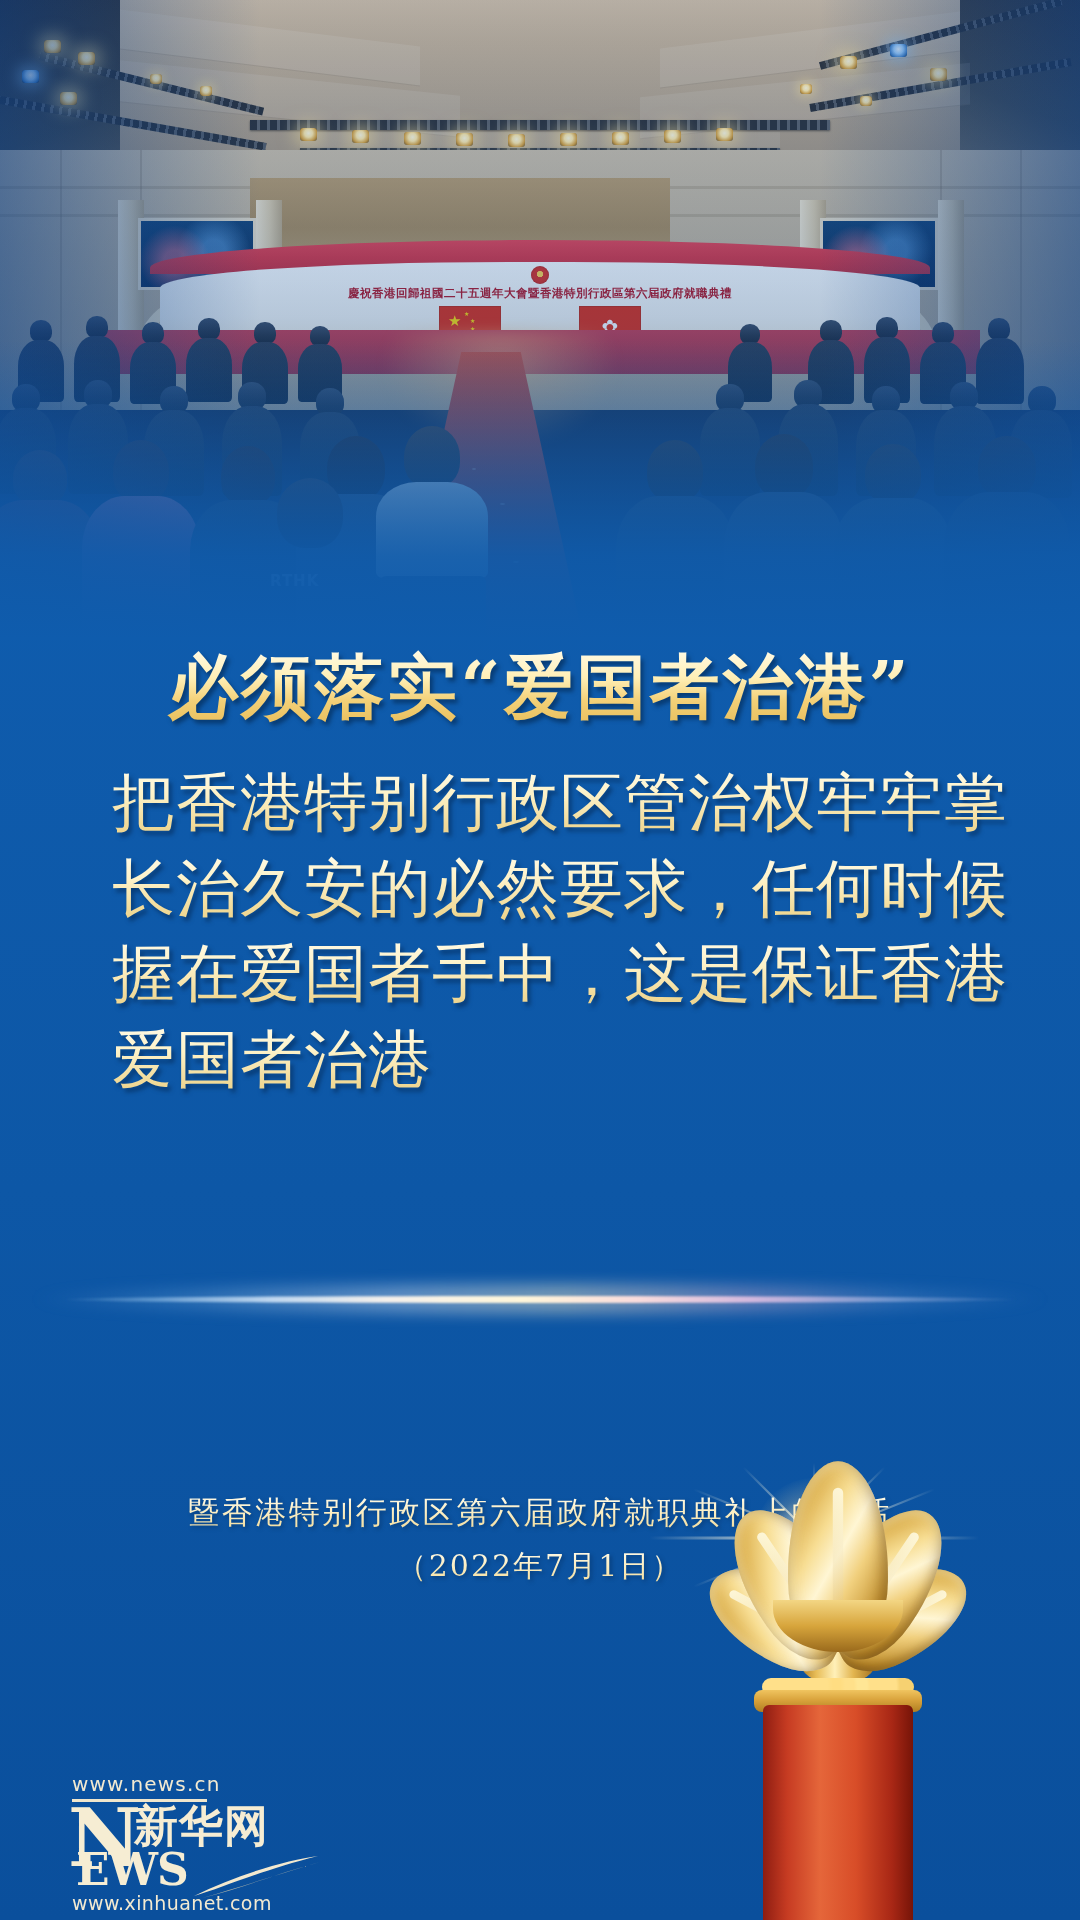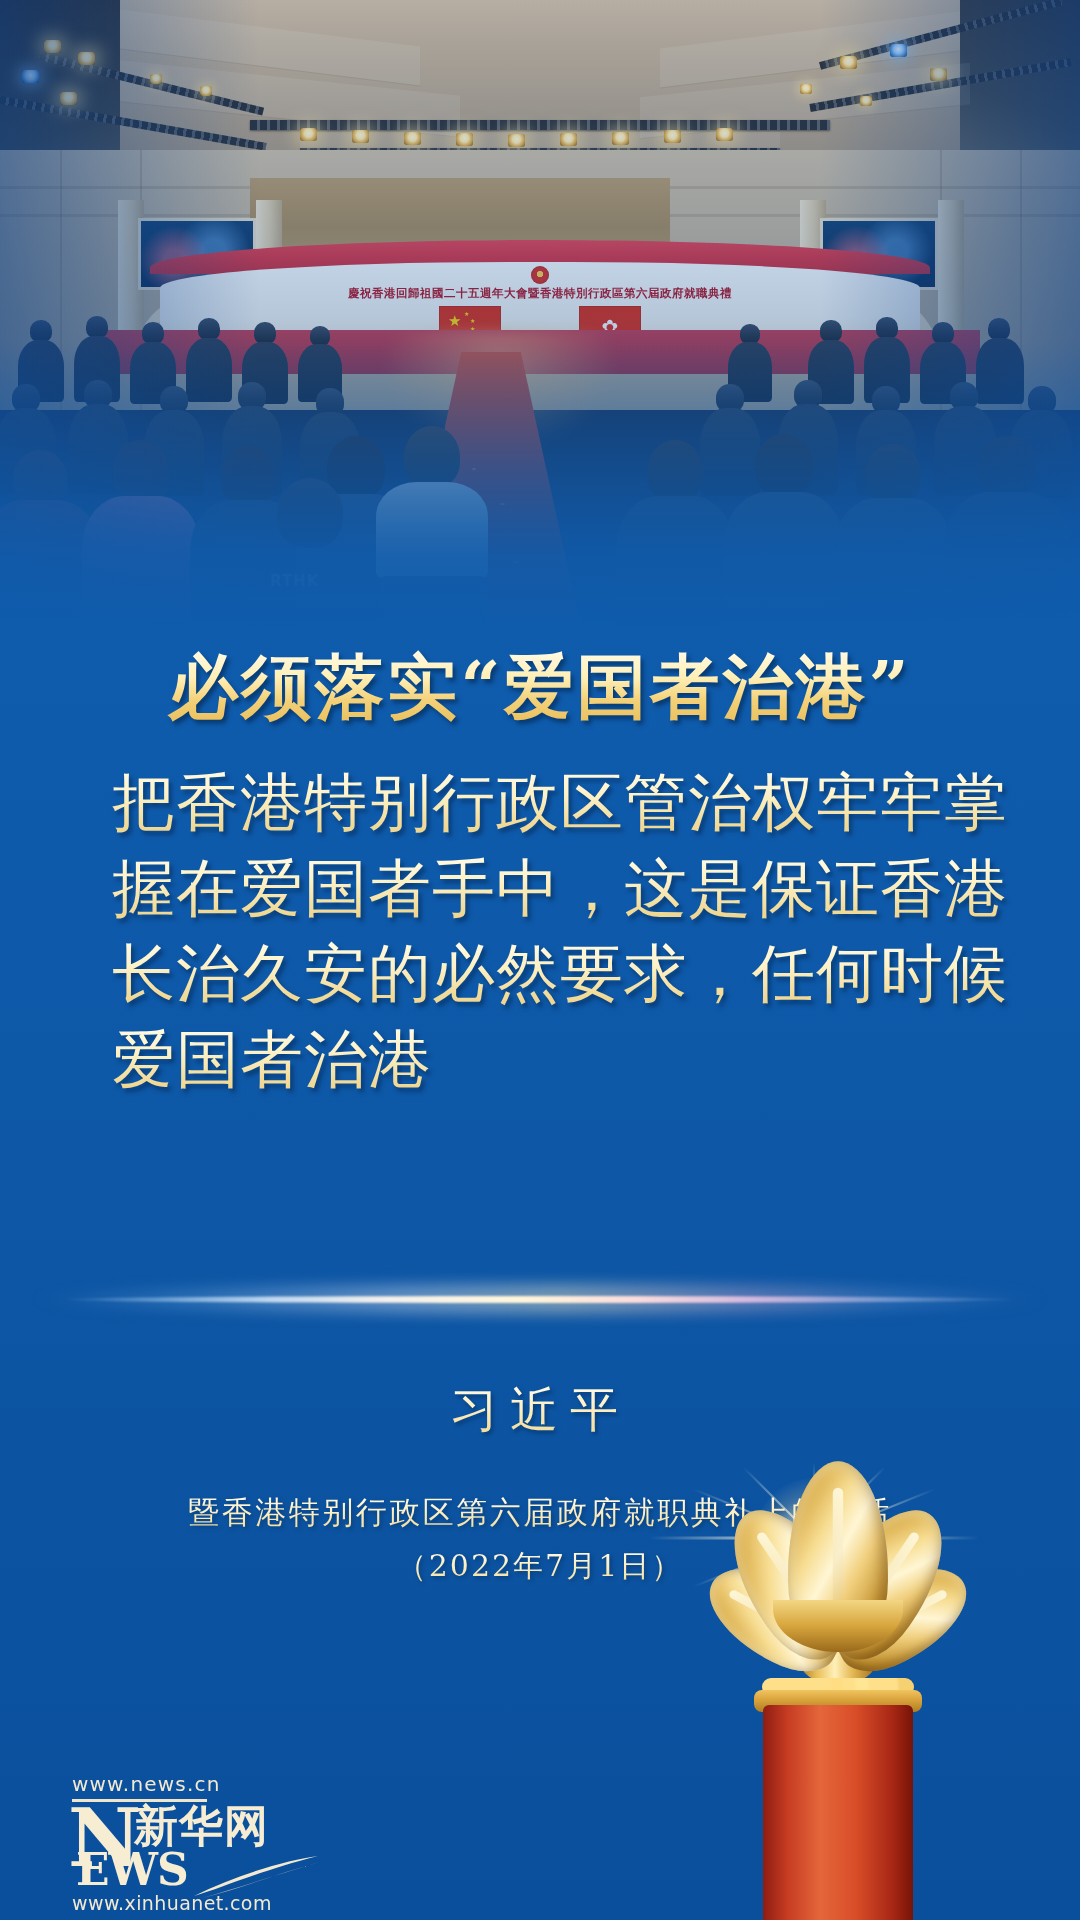--- a/index.html
+++ b/index.html
@@ -600,31 +600,30 @@
     <div class="vignette-l"></div>
     <div class="vignette-r"></div>
     <div class="photo-blue-cast"></div>
     <div class="photo-fade"></div>
   </div>
 
   <div class="headline">必须落实“爱国者治港”</div>
 
   <div class="body-block">
     <div class="body-line">把香港特别行政区管治权牢牢掌</div>
+    <div class="body-line">长治久安的必然要求，任何时候</div>
     <div class="body-line">握在爱国者手中，这是保证香港</div>
-    <div class="body-line">长治久安的必然要求，任何时候</div>
     <div class="body-line">爱国者治港</div>
   </div>
 
   <div class="divider-wrap">
     <div class="divider-halo"></div>
     <div class="divider-core"></div>
   </div>
 
-  <div class="sig">习近平</div>
   <div class="attrib l2">暨香港特别行政区第六届政府就职典礼上的讲话</div>
   <div class="attrib l3">（2022年7月1日）</div>
 
   <div class="bauhinia-wrap">
     <div class="flare">
       <div class="core"></div>
       <div class="ray" style="width:330px;height:3px;transform:translate(-50%,-50%) rotate(0deg);"></div>
       <div class="ray" style="width:200px;height:2px;transform:translate(-50%,-50%) rotate(45deg);"></div>
       <div class="ray" style="width:150px;height:2px;transform:translate(-50%,-50%) rotate(90deg);"></div>
       <div class="ray" style="width:200px;height:2px;transform:translate(-50%,-50%) rotate(-45deg);"></div>

